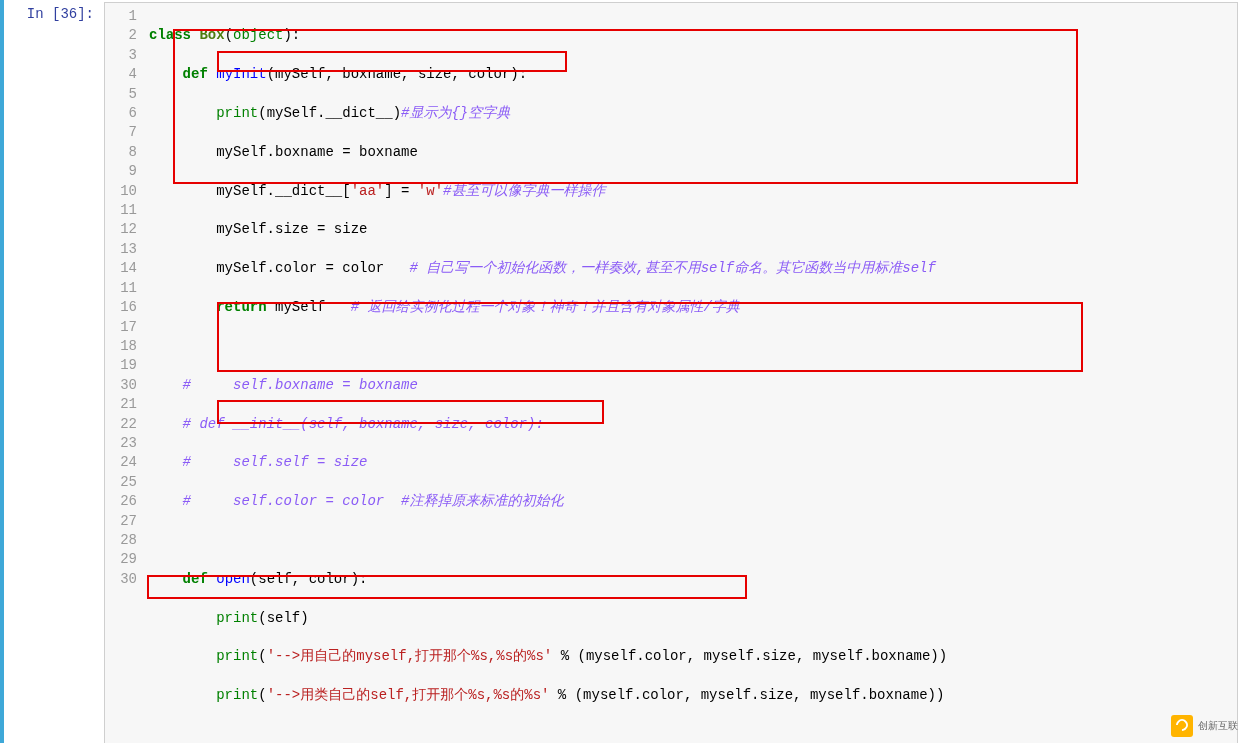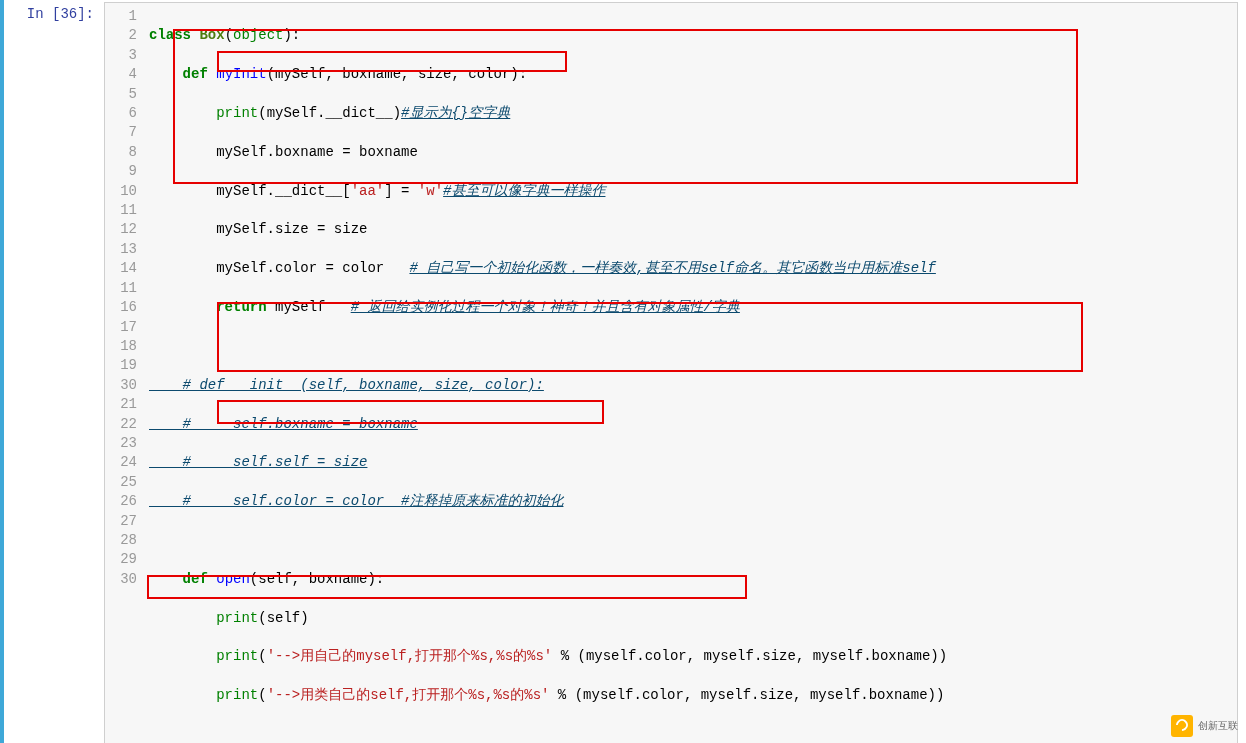--- a/index.html
+++ b/index.html
@@ -8,21 +8,21 @@
 .prompt-col { width: 100px; min-width: 100px; text-align: right; padding: 6px 10px 6px 4px; color: #303F9F; font-family: "Courier New", monospace; font-size: 14px; }
 .code-area { flex: 1; border: 1px solid #cfcfcf; background: #f7f7f7; padding: 4px 8px 4px 0; margin: 2px 8px 2px 0; position: relative;}
 .code-inner { display: flex; }
 .gutter { width: 44px; min-width: 44px; text-align: right; color: #999; padding-right: 12px; user-select: none; line-height: 19.4px; }
 .code-lines { flex: 1; white-space: pre; line-height: 19.4px; position: relative; }
 .tok-kw { color: #008000; font-weight: bold; }
 .tok-def { color: #0000FF; }
 .tok-cls { color: #4d7c0f; font-weight: bold; }
 .tok-builtin { color: #008000; }
 .tok-str { color: #BA2121; }
-.tok-cmt { color: #0c4a6e; font-style: italic; text-decoration: underline; }
+.tok-cmt { color: #8b5cf6; font-style: italic; }
 .redbox { position: absolute; border: 2px solid #e60000; pointer-events: none; }
 .watermark { position: fixed; right: 8px; bottom: 6px; display: flex; align-items: center; color: #666; font-size: 10px; font-family: sans-serif; }
 .wm-icon { width: 22px; height: 22px; background: #ffb400; border-radius: 3px; margin-right: 5px; position: relative; }
 .wm-icon::after { content: ""; position: absolute; top: 4px; left: 5px; width: 8px; height: 8px; border: 2px solid #fff; border-radius: 50%; border-bottom-color: transparent; transform: rotate(45deg); }
 </style>
 </head>
 <body>
 
 <div class="notebook">
   <div class="prompt-col">In [36]:</div>
@@ -63,26 +63,26 @@
       <div class="code-lines">
 <div><span class="tok-kw">class</span> <span class="tok-cls">Box</span>(<span class="tok-builtin">object</span>):</div>
 <div>    <span class="tok-kw">def</span> <span class="tok-def">myInit</span><span>(mySelf, boxname, size, color):</span></div>
 <div>        <span class="tok-builtin">print</span><span>(mySelf.__dict__)</span><span class="tok-cmt">#显示为{}空字典</span></div>
 <div><span>        mySelf.boxname = boxname</span></div>
 <div><span>        mySelf.__dict__[</span><span class="tok-str">'aa'</span><span>] = </span><span class="tok-str">'w'</span><span class="tok-cmt">#甚至可以像字典一样操作</span></div>
 <div><span>        mySelf.size = size</span></div>
 <div><span>        mySelf.color = color   </span><span class="tok-cmt"># 自己写一个初始化函数，一样奏效,甚至不用self命名。其它函数当中用标准self</span></div>
 <div>        <span class="tok-kw">return</span><span> mySelf   </span><span class="tok-cmt"># 返回给实例化过程一个对象！神奇！并且含有对象属性/字典</span></div>
 <div> </div>
+<div><span class="tok-cmt">    #     self.boxname = boxname</span></div>
 <div><span class="tok-cmt">    # def __init__(self, boxname, size, color):</span></div>
-<div><span class="tok-cmt">    #     self.boxname = boxname</span></div>
 <div><span class="tok-cmt">    #     self.self = size</span></div>
 <div><span class="tok-cmt">    #     self.color = color  #注释掉原来标准的初始化</span></div>
 <div> </div>
-<div>    <span class="tok-kw">def</span> <span class="tok-def">open</span><span>(self, boxname):</span></div>
+<div>    <span class="tok-kw">def</span> <span class="tok-def">open</span><span>(self, color):</span></div>
 <div><span>        </span><span class="tok-builtin">print</span><span>(self)</span></div>
 <div><span>        </span><span class="tok-builtin">print</span><span>(</span><span class="tok-str">'--&gt;用自己的myself,打开那个%s,%s的%s'</span><span> % (myself.color, myself.size, myself.boxname))</span></div>
 <div><span>        </span><span class="tok-builtin">print</span><span>(</span><span class="tok-str">'--&gt;用类自己的self,打开那个%s,%s的%s'</span><span> % (myself.color, myself.size, myself.boxname))</span></div>
 <div> </div>
 
 
 
 
 
 

